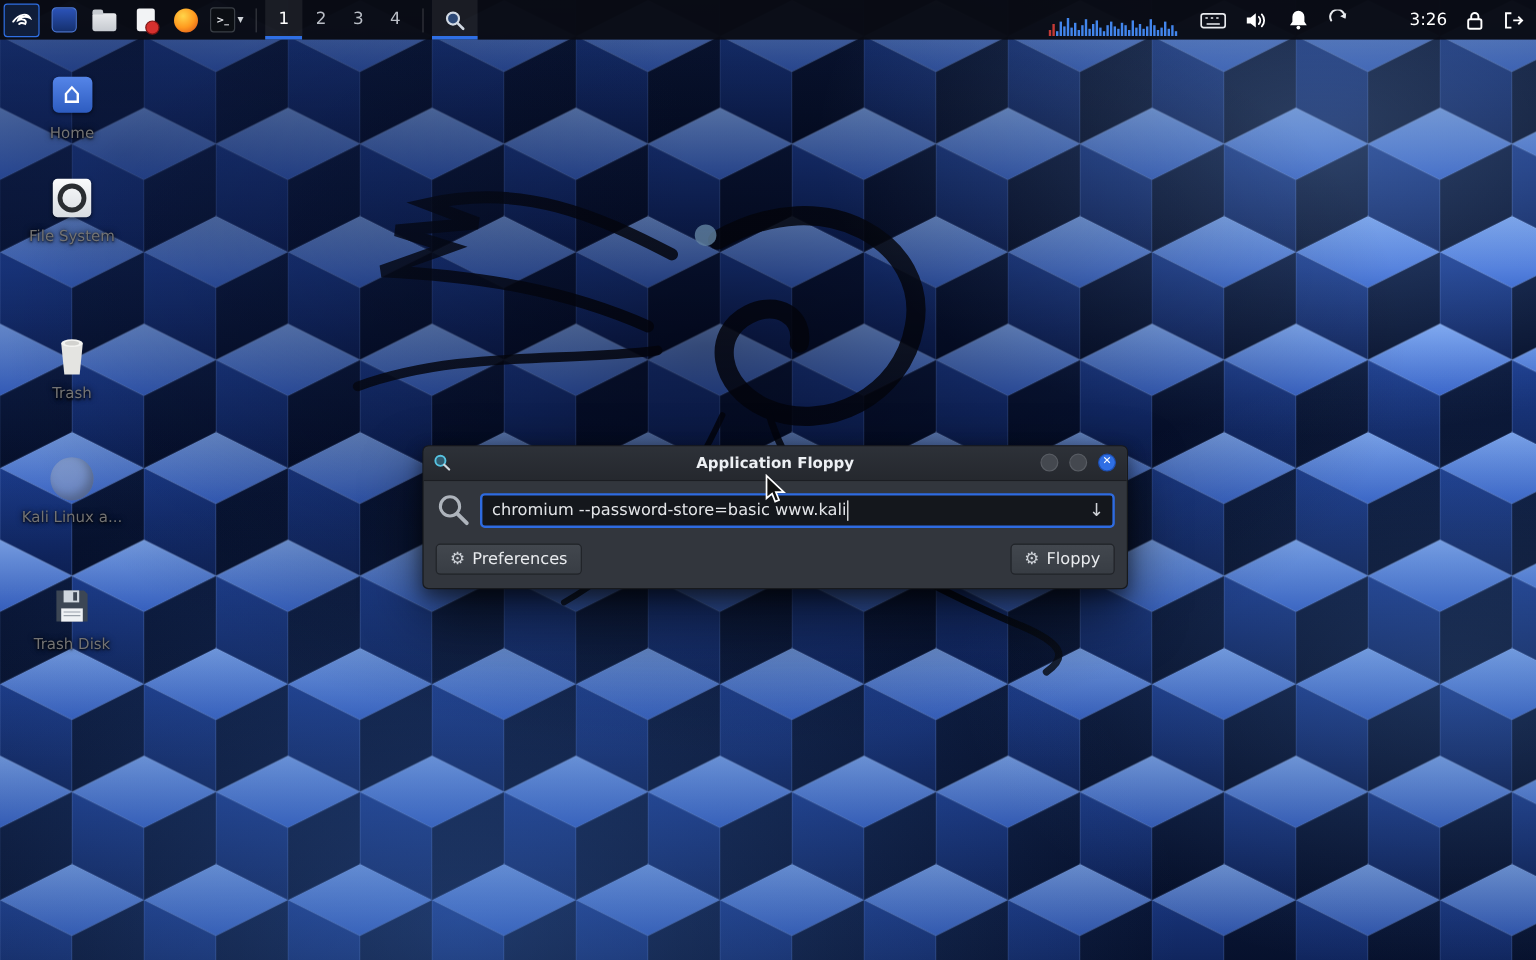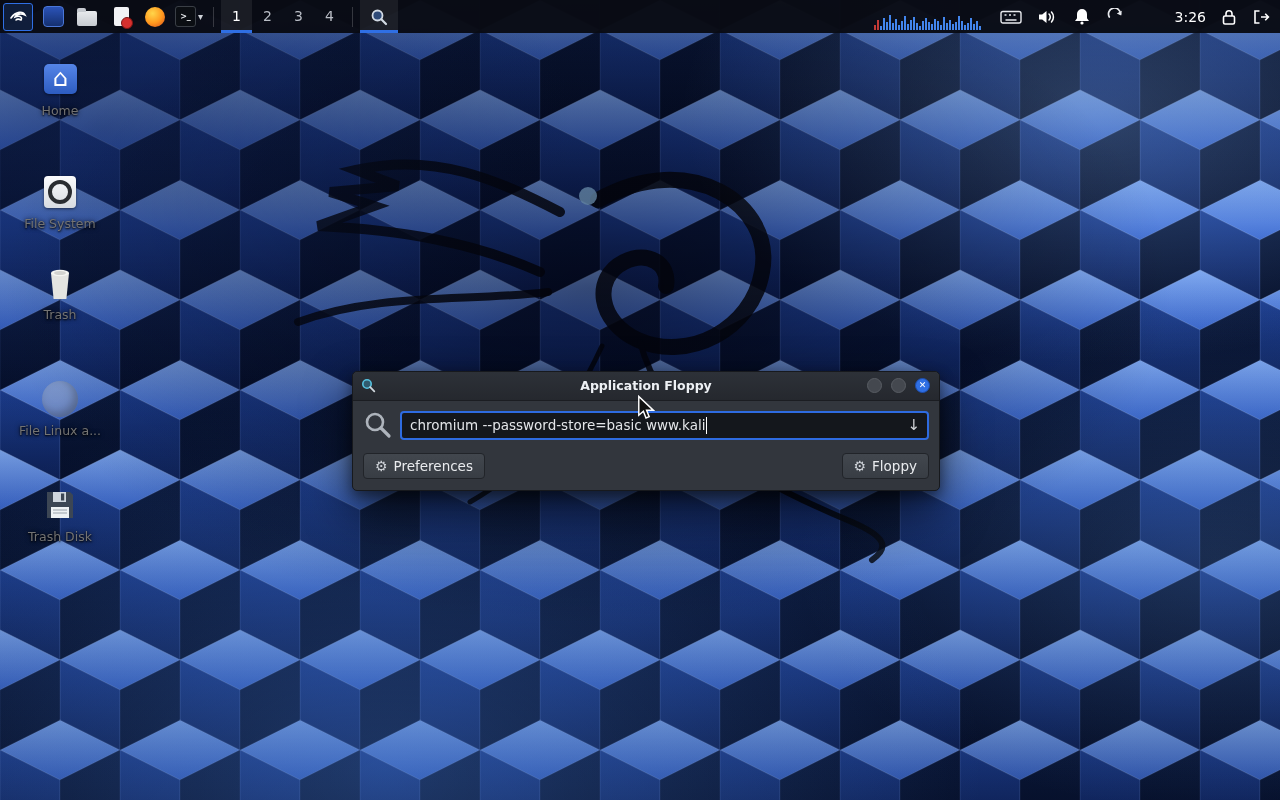--- a/index.html
+++ b/index.html
@@ -255,43 +255,43 @@
     </span>
   </div>
 </div>
 
 <div class="dicon" style="top:58px">
   <div class="icbox">
       <div class="home-box"><span>⌂</span></div>
     </div>
   <div class="dlabel">Home</div>
 </div>
-<div class="dicon" style="top:171px">
+<div class="dicon" style="top:144px">
   <div class="icbox">
       <div class="fs-box">
         <div class="fs-ring"></div>
       </div>
     </div>
   <div class="dlabel">File System</div>
 </div>
-<div class="dicon" style="top:262px">
+<div class="dicon" style="top:275px">
   <div class="icbox">
     <svg width="30" height="36" viewBox="0 0 30 36">
       <path d="M6 8h18l-2.6 26H8.6z" fill="#e4e4e1"></path>
       <ellipse cx="15" cy="8" rx="9" ry="3.2" fill="#f4f4f1"></ellipse>
       <ellipse cx="15" cy="8" rx="6" ry="2" fill="#d2d2cf"></ellipse>
     </svg>
   </div>
   <div class="dlabel">Trash</div>
 </div>
 <div class="dicon" style="top:378px">
   <div class="icbox">
       <div class="kali-faded"></div>
     </div>
-  <div class="dlabel">File Linux a...</div>
+  <div class="dlabel">Kali Linux a...</div>
 </div>
 <div class="dicon" style="top:484px">
   <div class="icbox">
     <svg width="34" height="34" viewBox="0 0 34 34">
       <path d="M4 4h23l3 3v23H4z" fill="#3c4654"></path>
       <rect x="10" y="4" width="13" height="10" fill="#cfd6de"></rect>
       <rect x="18" y="5.5" width="3.2" height="7" fill="#3c4654"></rect>
       <rect x="8" y="19" width="18" height="11" fill="#eef1f4"></rect>
       <path d="M10 22h14M10 25h14" stroke="#9aa2ab" stroke-width="1"></path>
     </svg>

